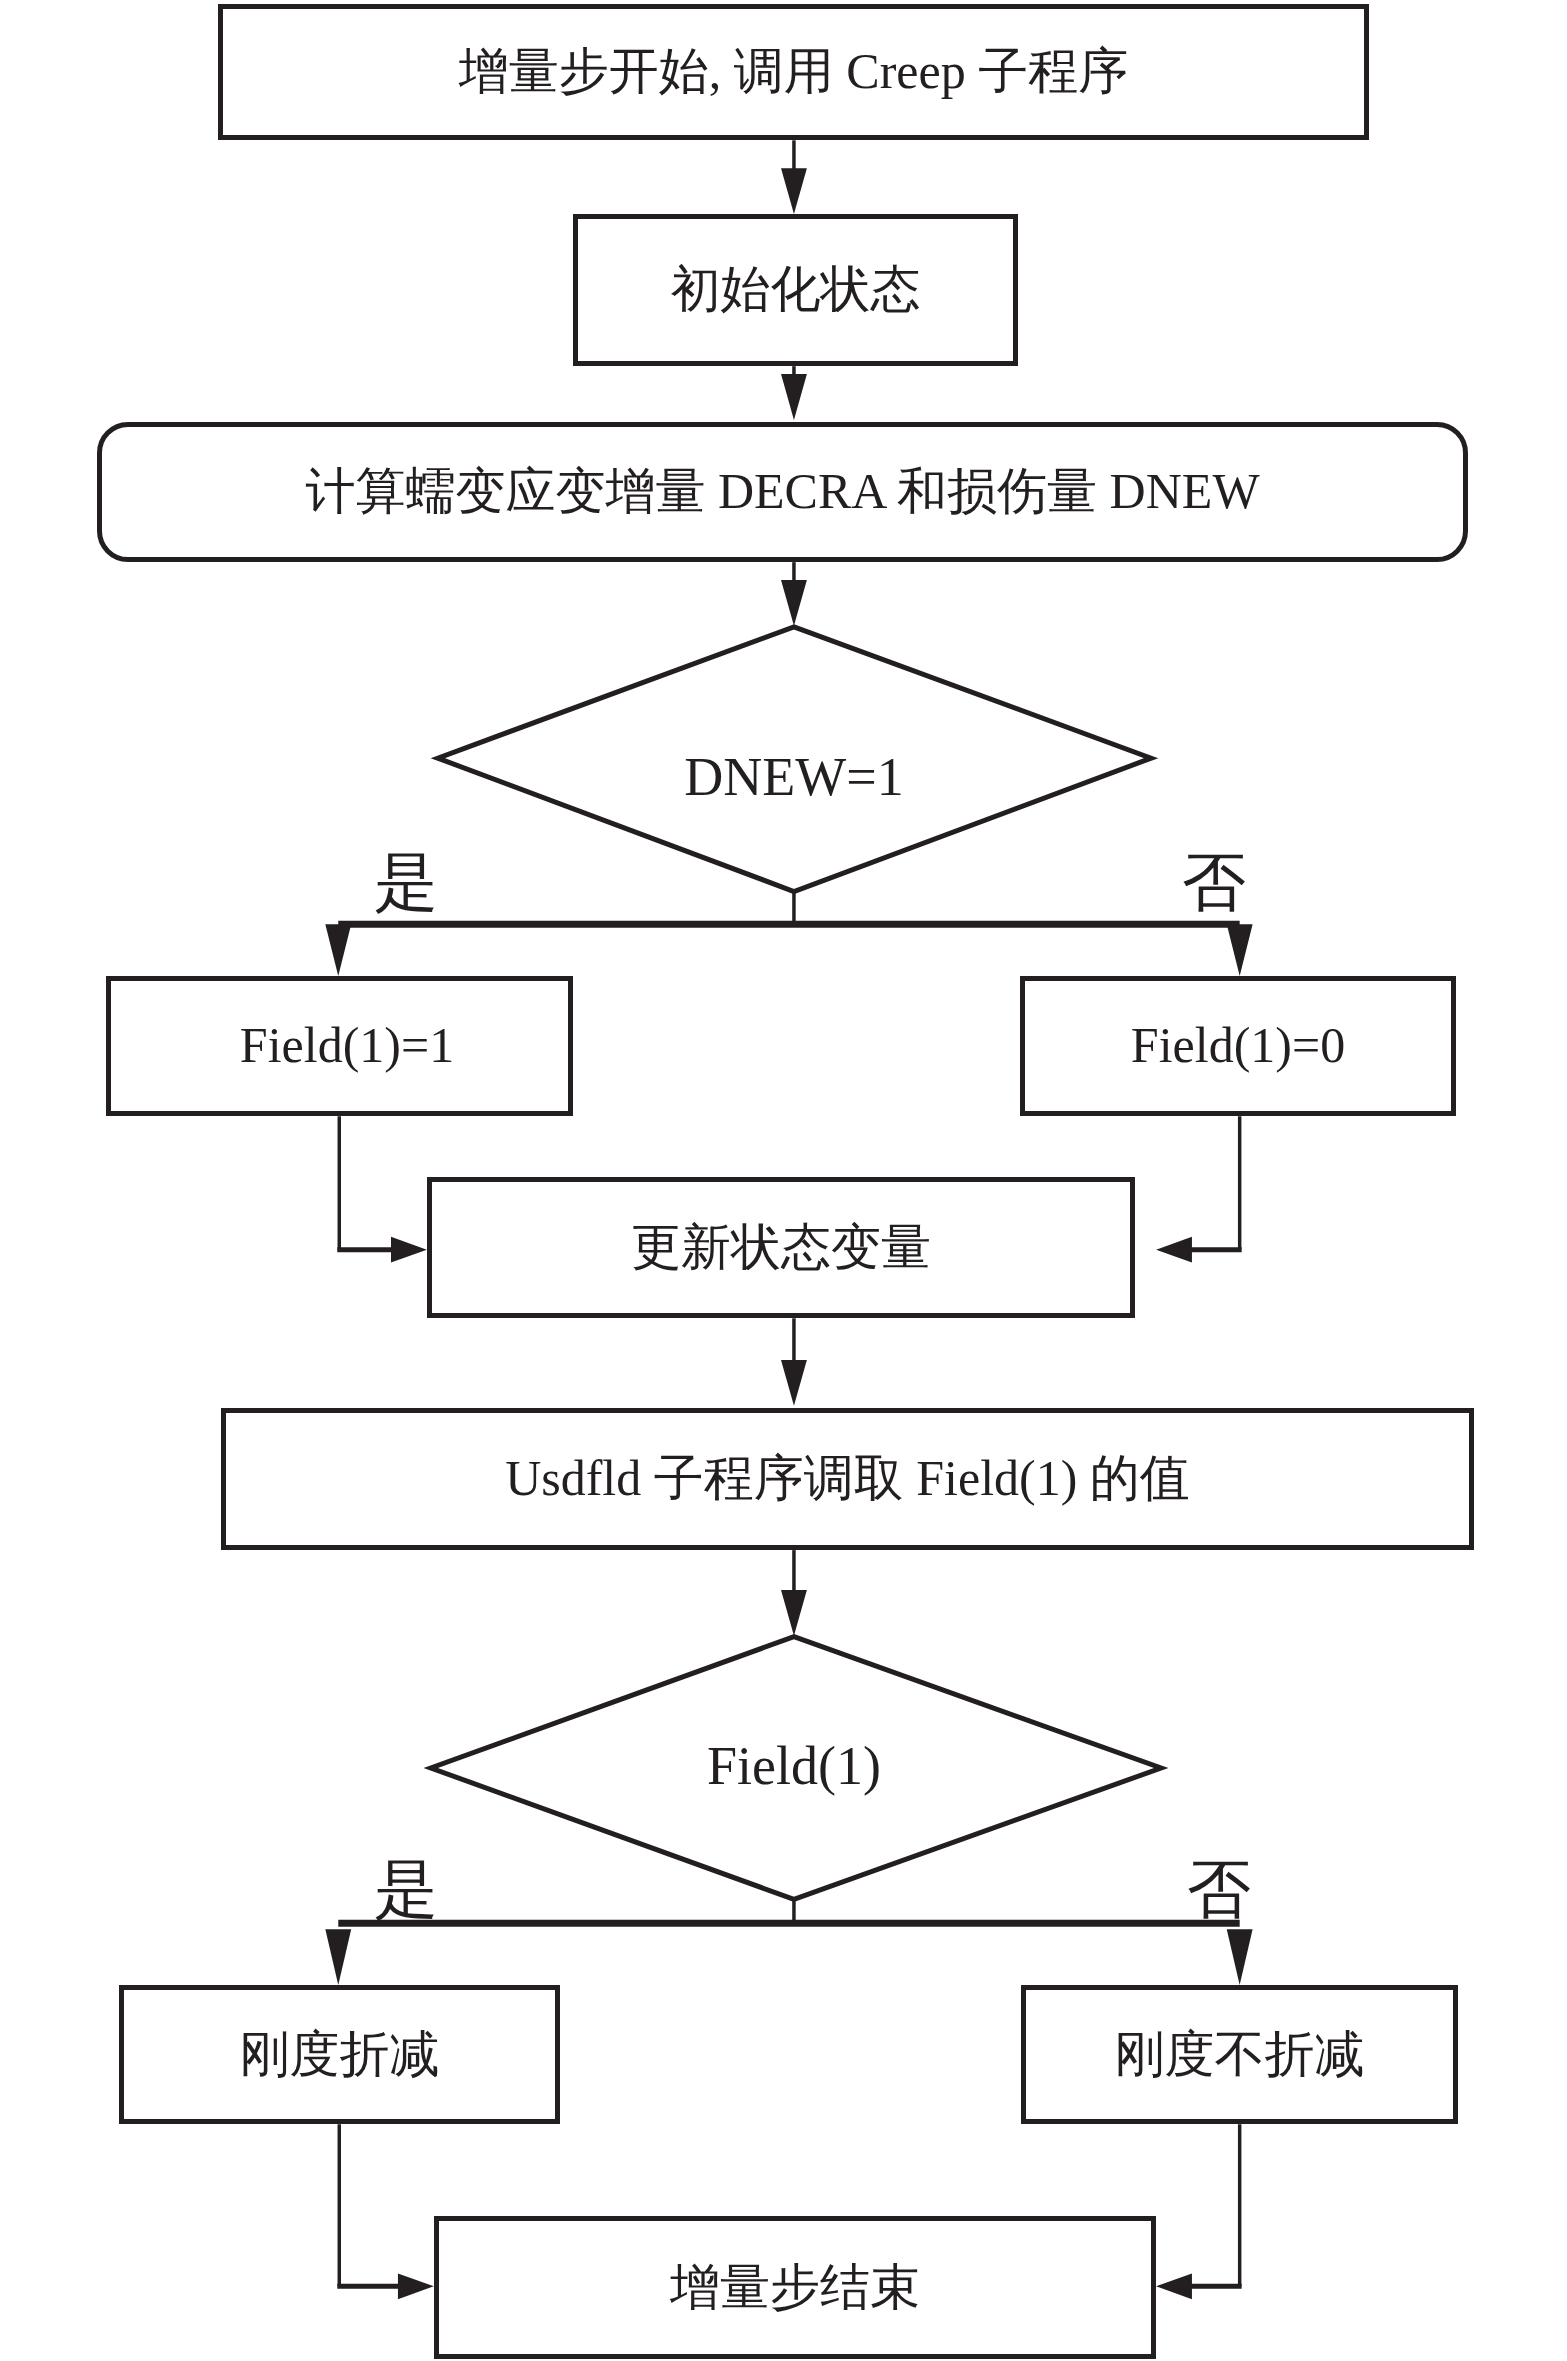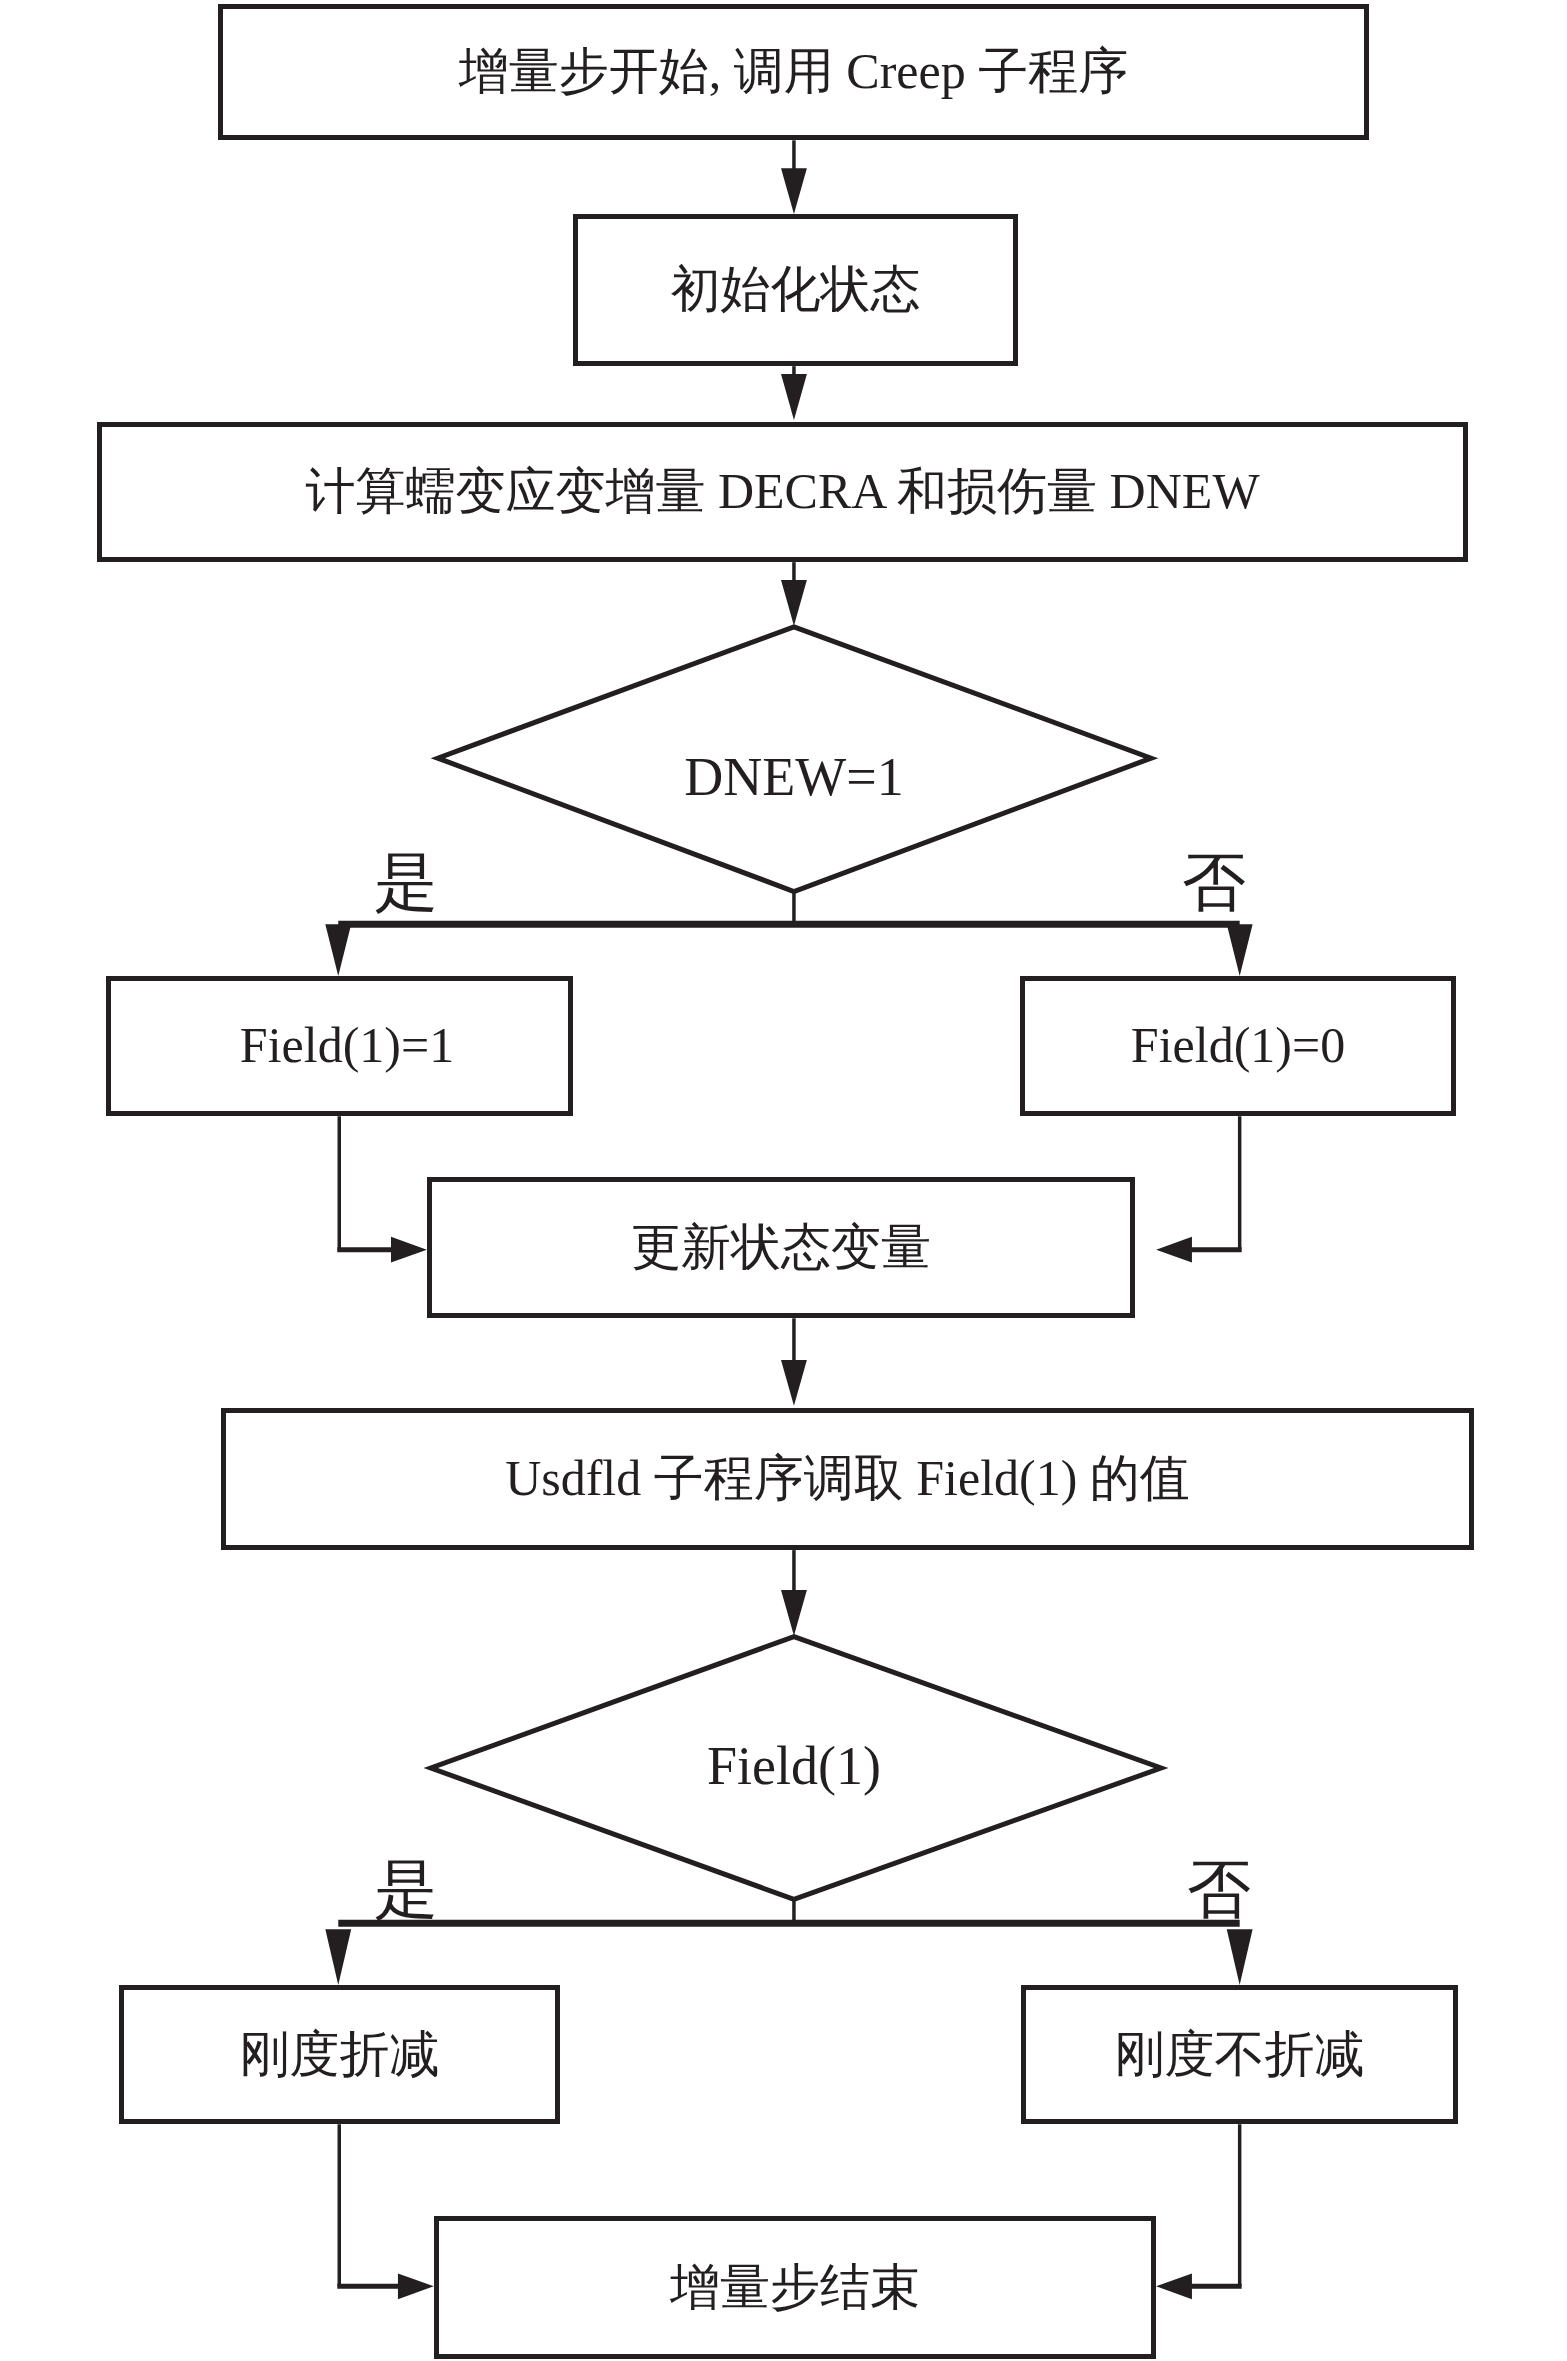--- a/index.html
+++ b/index.html
@@ -49,21 +49,21 @@
     position: absolute;
     display: flex;
     align-items: center;
     justify-content: center;
     font-size: 64px;
     white-space: nowrap;
   }
   
   .n-start   { left: 218px;  top: 4px;    width: 1151px; height: 136px; }
   .n-init    { left: 573px;  top: 214px;  width: 445px;  height: 152px; }
-  .n-calc    { left: 97px;   top: 422px;  width: 1371px; height: 140px; }
+  .n-calc    { left: 97px;   top: 422px;  width: 1371px; height: 140px; border-radius: 31px; }
   .n-fyes    { left: 106px;  top: 976px;  width: 467px;  height: 140px; padding-left: 15px; }
   .n-fno     { left: 1020px; top: 976px;  width: 436px;  height: 140px; }
   .n-update  { left: 427px;  top: 1177px; width: 708px;  height: 141px; }
   .n-usdfld  { left: 221px;  top: 1408px; width: 1253px; height: 142px; }
   .n-syes    { left: 119px;  top: 1985px; width: 441px;  height: 139px; }
   .n-sno     { left: 1021px; top: 1985px; width: 437px;  height: 139px; }
   .n-end     { left: 434px;  top: 2216px; width: 722px;  height: 143px; }
   
   .l-dnew    { left: 595px;  top: 747px;  width: 398px; height: 60px; }
   .l-field   { left: 595px;  top: 1736px; width: 398px; height: 60px; }

